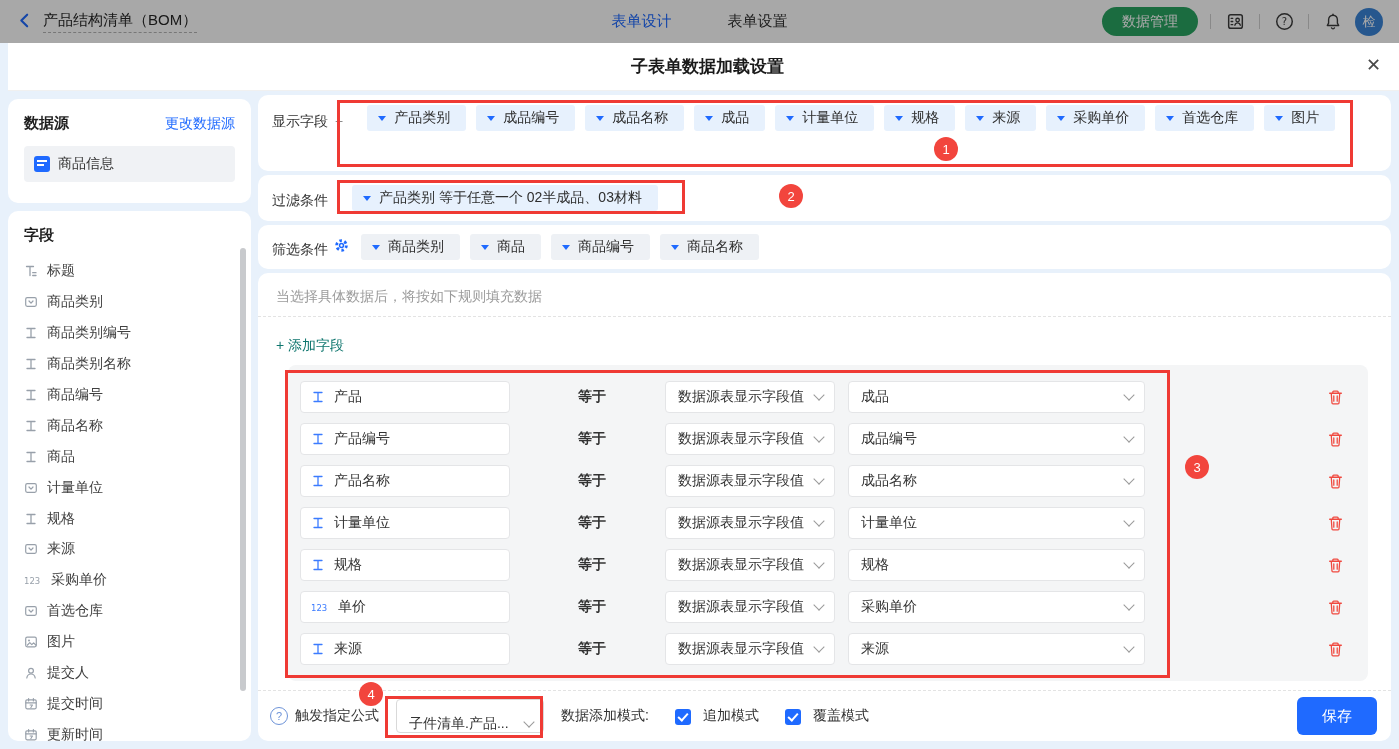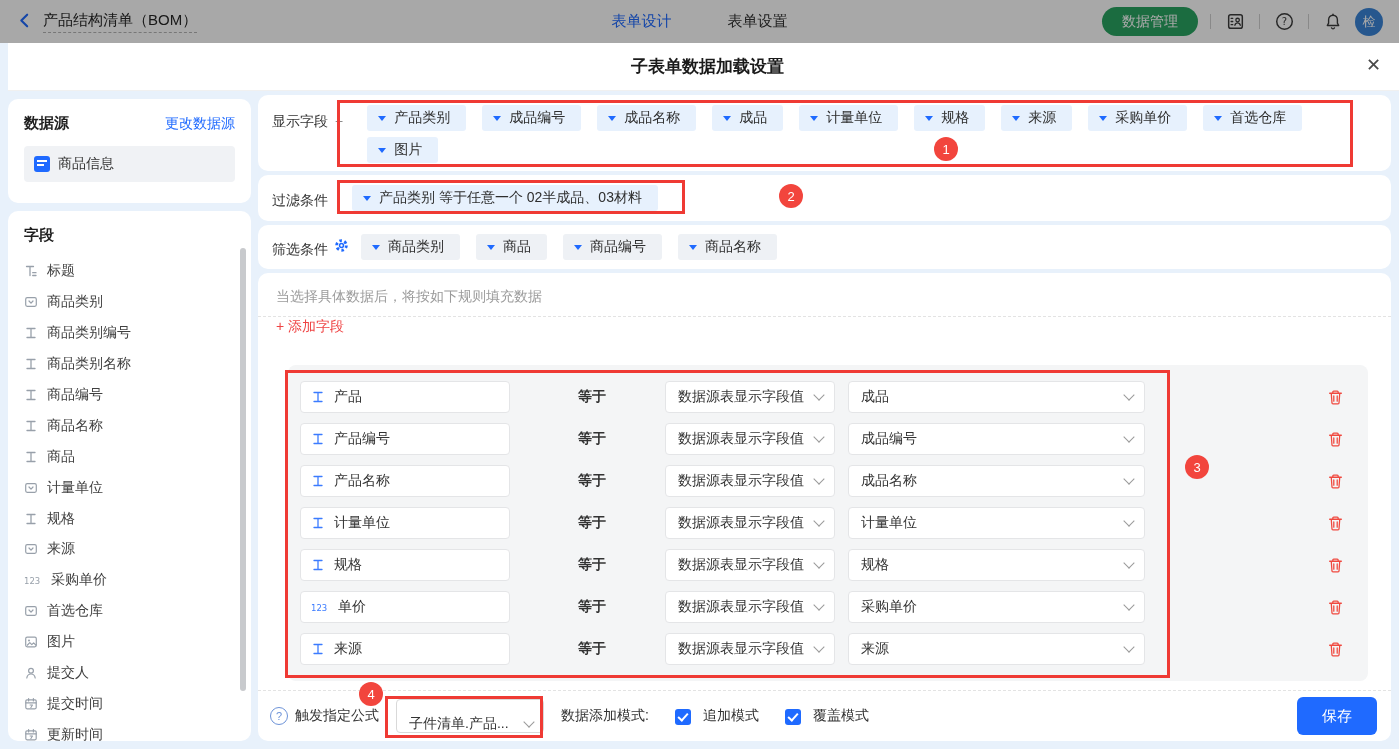--- a/index.html
+++ b/index.html
@@ -45,34 +45,34 @@
   .field-item{height:30.9px;display:flex;align-items:center;gap:9px;color:#404040;cursor:pointer;}
   .fi{color:#98a0aa;display:flex;align-items:center;flex:0 0 auto;}
   .fi-blue{color:#3b7bff;}
   .scrollbar{position:absolute;right:5px;top:37px;width:6px;height:443px;background:#c8cacd;border-radius:3px;}
 
   
   .panel{position:absolute;left:258px;width:1133px;background:#fff;border-radius:10px;box-sizing:border-box;}
   .p-display{top:95px;height:76px;display:flex;align-items:flex-start;padding:10px 20px 0 14px;}
   .row-label{line-height:26px;margin-top:3px;white-space:nowrap;color:#333;}
   .plus-add{color:#8c8c8c;margin-left:7px;line-height:26px;margin-top:3px;cursor:pointer;}
-  .tags{margin-left:24px;display:flex;flex-wrap:wrap;gap:6px 16px;align-content:flex-start;}
+  .tags{margin-left:24px;display:flex;flex-wrap:wrap;gap:6px 10px;align-content:flex-start;}
   .tag{height:26px;background:#e7f1fd;border-radius:3px;display:inline-flex;align-items:center;gap:8px;
        padding:0 16px 0 11px;color:#2e2e2e;cursor:pointer;}
   .tag-gray{background:#eef1f5;}
   .tri{width:0;height:0;border-left:4.5px solid transparent;border-right:4.5px solid transparent;
        border-top:5.5px solid #1f6aff;}
   .p-filter{top:175px;height:46px;display:flex;align-items:center;padding:0 16px 0 14px;}
   .p-screen{top:225px;height:44px;display:flex;align-items:center;padding:0 16px 0 14px;}
   .screen-label{display:flex;align-items:center;gap:6px;white-space:nowrap;}
 
   .p-rules{top:273px;height:468px;}
   .hint{position:absolute;left:18px;top:15px;color:#9b9b9b;}
   .dash1{position:absolute;left:0;top:43px;width:100%;border-top:1px dashed #e3e3e3;}
-  .add-field{position:absolute;left:18px;top:45px;color:#ef4444;cursor:pointer;text-align:right;}
+  .add-field{position:absolute;left:18px;top:64px;color:#0f766e;cursor:pointer;text-align:right;}
   .rules-box{position:absolute;left:30px;top:92px;width:1080px;height:316px;background:#f4f5f6;
              border-radius:8px;padding:11px 0;box-sizing:border-box;}
   .rule-row{height:42px;display:flex;align-items:center;}
   .rule-field{margin-left:12px;width:210px;height:32px;background:#fff;border:1px solid #e4e5e7;border-radius:4px;
               display:flex;align-items:center;gap:9px;padding:0 10px;box-sizing:border-box;cursor:text;}
   .rule-eq{margin-left:68px;width:40px;font-weight:bold;color:#333;}
   .rule-select{height:32px;background:#fff;border:1px solid #e4e5e7;border-radius:4px;display:flex;
                align-items:center;justify-content:space-between;padding:0 11px 0 12px;box-sizing:border-box;cursor:pointer;}
   .sel-src{margin-left:47px;width:170px;}
   .sel-val{margin-left:13px;width:297px;}

